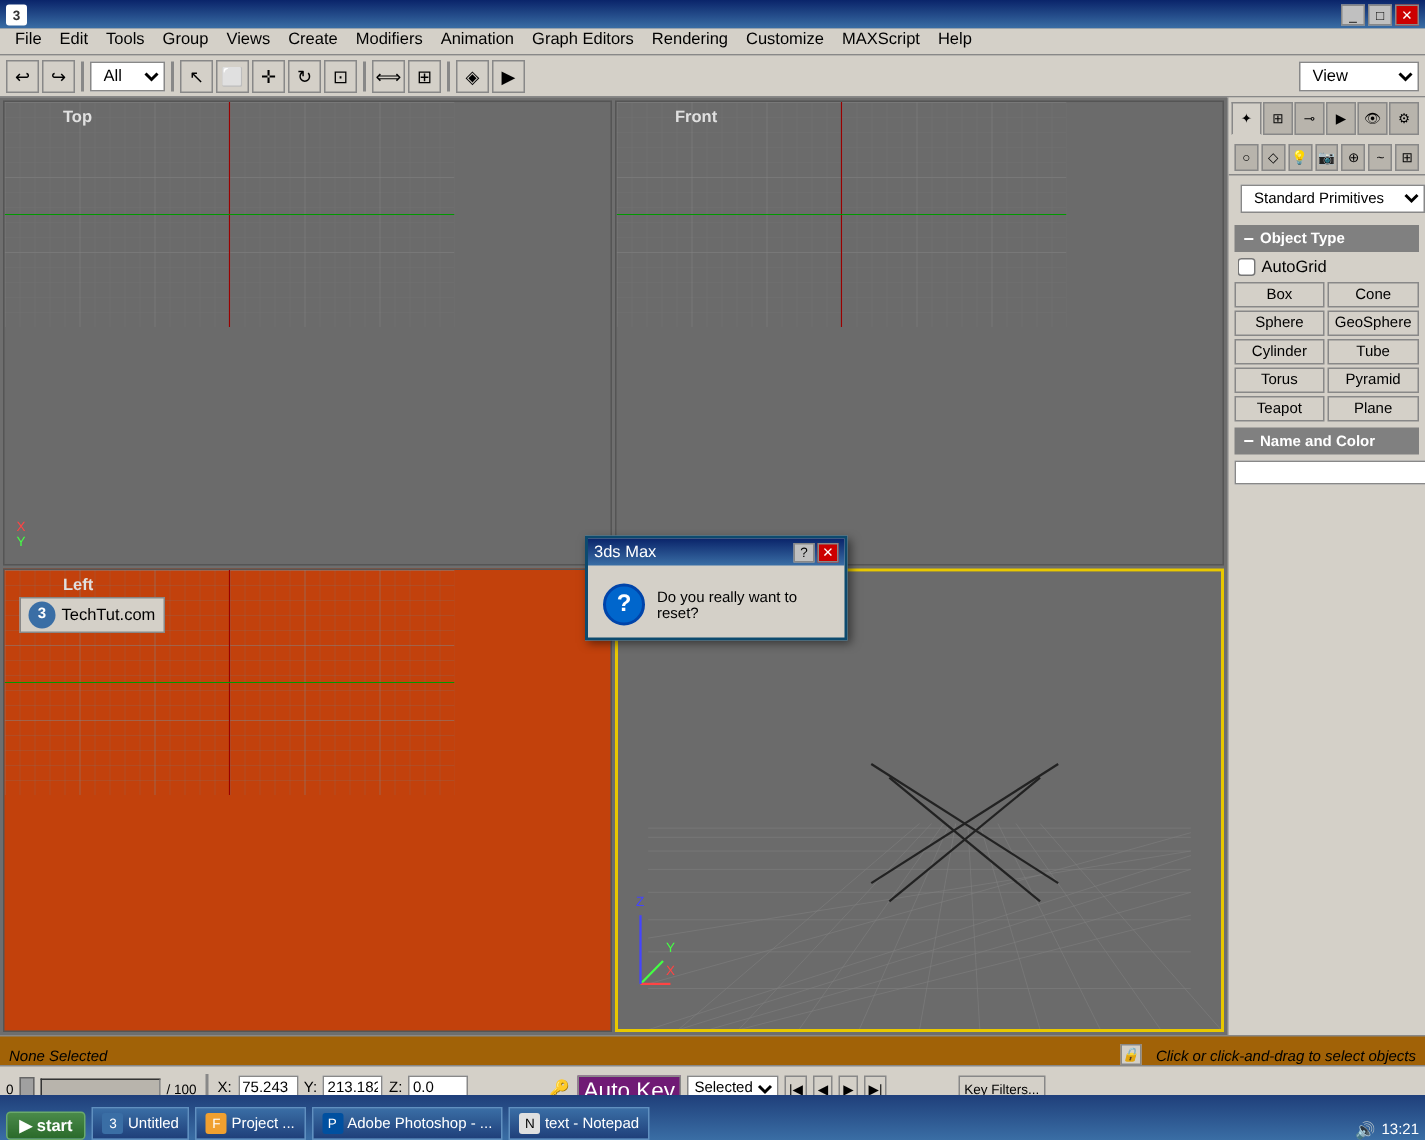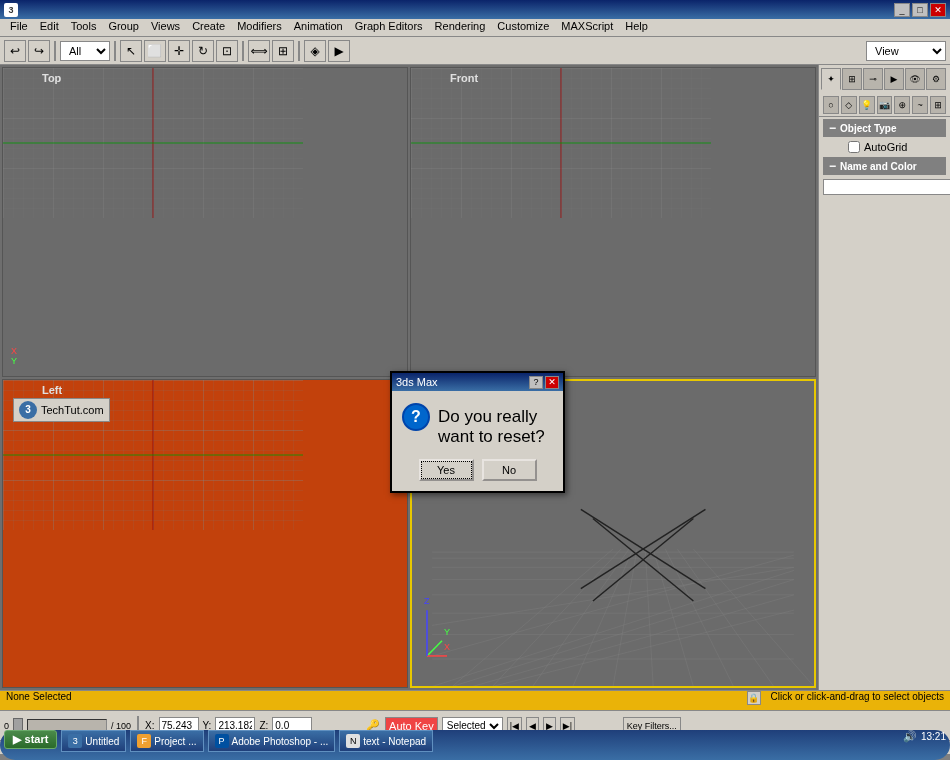--- a/index.html
+++ b/index.html
@@ -253,21 +253,20 @@
       content: '−';
       font-size: 12px;
     }
 
     
     .autogrid-row {
       display: flex;
       align-items: flex-end;
       gap: 4px;
       padding: 2px 6px;
-      margin-left: 23px;
     }
     .autogrid-row input[type=checkbox] {
       width: 12px;
       height: 12px;
     }
 
     
     .obj-btn-grid {
       display: grid;
       grid-template-columns: 1fr 1fr;
@@ -295,26 +294,27 @@
       height: 16px;
       border: 1px solid #888;
       background: white;
       font-size: 10px;
       padding: 0 2px;
     }
 
     
     #status-bar {
       height: 20px;
-      background: #eab308;
-      display: flex;
-      align-items: flex-start;
+      background: #a16207;
+      display: flex;
+      align-items: flex-end;
       padding: 0 6px;
       border-top: 1px solid #888;
       gap: 6px;
+      font-style: italic;
     }
     .status-text {
       font-size: 10px;
       color: #000;
     }
 
     
     #coord-bar {
       height: 30px;
       background: #d4d0c8;
@@ -338,28 +338,27 @@
     }
     .coord-input-small {
       width: 40px;
     }
 
     
     #taskbar {
       height: 30px;
       background: linear-gradient(to bottom, #1f3f7a, #3a6ea5);
       display: flex;
-      align-items: flex-start;
+      align-items: flex-end;
       padding: 0 4px;
       gap: 4px;
       position: absolute;
       bottom: 0;
       left: 0;
       right: 0;
-      border-radius: 15px;
     }
     .taskbar-start {
       background: linear-gradient(to bottom, #4a8a4a, #2a6a2a);
       color: white;
       font-size: 11px;
       font-weight: bold;
       padding: 2px 8px;
       border: 1px solid #6aaa6a;
       border-radius: 3px;
       cursor: pointer;
@@ -384,24 +383,24 @@
       display: inline-block;
       font-size: 9px;
       text-align: center;
       line-height: 14px;
     }
 
     
     #reset-dialog {
       position: absolute;
       left: 390px;
-      top: 306px;
+      top: 292px;
       width: 175px;
       background: #d4d0c8;
-      border: 2px solid #000000;
+      border: 2px solid #0c4a6e;
       box-shadow: 2px 2px 6px rgba(0,0,0,0.5);
       pointer-events: all;
       z-index: 200;
     }
     #dialog-titlebar {
       height: 18px;
       background: linear-gradient(to bottom, #0a246a, #3a6ea5);
       display: flex;
       align-items: center;
       justify-content: space-between;
@@ -445,21 +444,21 @@
       border: 2px solid #0044aa;
       display: flex;
       align-items: center;
       justify-content: center;
       color: white;
       font-size: 16px;
       font-weight: bold;
       flex-shrink: 0;
     }
     #dialog-message {
-      font-size: 17px;
+      font-size: 10px;
       color: #000;
       margin-top: 4px;
     }
     #dialog-buttons {
       display: flex;
       justify-content: center;
       gap: 8px;
       padding: 4px 10px 10px 10px;
     }
     .dialog-btn {
@@ -723,24 +722,20 @@
         <span id="dialog-title-text">3ds Max</span>
         <div id="dialog-title-buttons">
           <div class="dialog-title-btn">?</div>
           <div class="dialog-title-btn" id="dialog-title-btn-close">✕</div>
         </div>
       </div>
       <div id="dialog-content">
         <div id="dialog-icon">?</div>
         <span id="dialog-message">Do you really want to reset?</span>
       </div>
-      <div id="dialog-buttons">
-        <button class="dialog-btn default-btn">Yes</button>
-        <button class="dialog-btn">No</button>
-      </div>
     </div>
 
   </div>
 
   <div id="right-panel">
 
     <div id="panel-tabs">
       <div class="panel-tab active">✦</div>
       <div class="panel-tab">⊞</div>
       <div class="panel-tab">⊸</div>
@@ -752,29 +747,46 @@
     <div id="panel-icon-row">
       <div class="panel-icon">○</div>
       <div class="panel-icon">◇</div>
       <div class="panel-icon">💡</div>
       <div class="panel-icon">📷</div>
       <div class="panel-icon">⊕</div>
       <div class="panel-icon">~</div>
       <div class="panel-icon">⊞</div>
     </div>
 
+    <div style="padding:2px 4px;">
+      <select id="panel-dropdown" class="panel-dropdown" style="width:100%;font-size:10px;border:1px solid #888;">
+        <option>Standard Primitives</option>
+      </select>
+    </div>
 
     <div class="section-header">
       <span>Object Type</span>
     </div>
     <div class="autogrid-row">
       <input type="checkbox" style="">
       <span>AutoGrid</span>
     </div>
 
+    <div class="obj-btn-grid">
+      <button class="obj-btn">Box</button>
+      <button class="obj-btn">Cone</button>
+      <button class="obj-btn">Sphere</button>
+      <button class="obj-btn">GeoSphere</button>
+      <button class="obj-btn">Cylinder</button>
+      <button class="obj-btn">Tube</button>
+      <button class="obj-btn">Torus</button>
+      <button class="obj-btn">Pyramid</button>
+      <button class="obj-btn">Teapot</button>
+      <button class="obj-btn">Plane</button>
+    </div>
 
     <div class="section-header">
       <span>Name and Color</span>
     </div>
     <div class="name-color-row">
       <input type="text" class="name-input" value="" style="">
 
     </div>
 
   </div>
@@ -797,21 +809,21 @@
 
   <span class="coord-label">X:</span>
   <input type="text" class="coord-input coord-input-small" value="75.243" style="">
   <span class="coord-label">Y:</span>
   <input type="text" class="coord-input coord-input-small" value="213.182" style="">
   <span class="coord-label">Z:</span>
   <input type="text" class="coord-input coord-input-small" value="0.0" style="">
   <span style="font-size:9px;color:#000;margin-top:36px;">Grid = 10.0</span>
   <div style="width:16px;height:16px;font-size:11px;display:flex;align-items:center;justify-content:center;">🔑</div>
 
-  <button style="background:#ef4444;color:white;border:1px solid #888;font-size:11px;padding:1px 3px;height:18px;cursor:pointer;">Auto Key</button>
+  <button style="background:#701a75;color:white;border:1px solid #888;font-size:15px;padding:1px 3px;height:18px;cursor:pointer;">Auto Key</button>
   <select style="font-size:10px;height:18px;border:1px solid #888;background:white;min-width:60px;">
     <option>Selected</option>
   </select>
 
   <button style="background:#d4d0c8;border:1px solid #888;font-size:9px;padding:1px 2px;height:18px;cursor:pointer;">|◀</button>
   <button style="background:#d4d0c8;border:1px solid #888;font-size:9px;padding:1px 2px;height:18px;cursor:pointer;">◀</button>
   <button style="background:#d4d0c8;border:1px solid #888;font-size:9px;padding:1px 2px;height:18px;cursor:pointer;">▶</button>
   <button style="background:#d4d0c8;border:1px solid #888;font-size:9px;padding:1px 2px;height:18px;cursor:pointer;">▶|</button>
 
   <button style="background:#d4d0c8;border:1px solid #888;font-size:9px;padding:1px 3px;height:18px;cursor:pointer;margin-top:46px;">Set Key</button>

